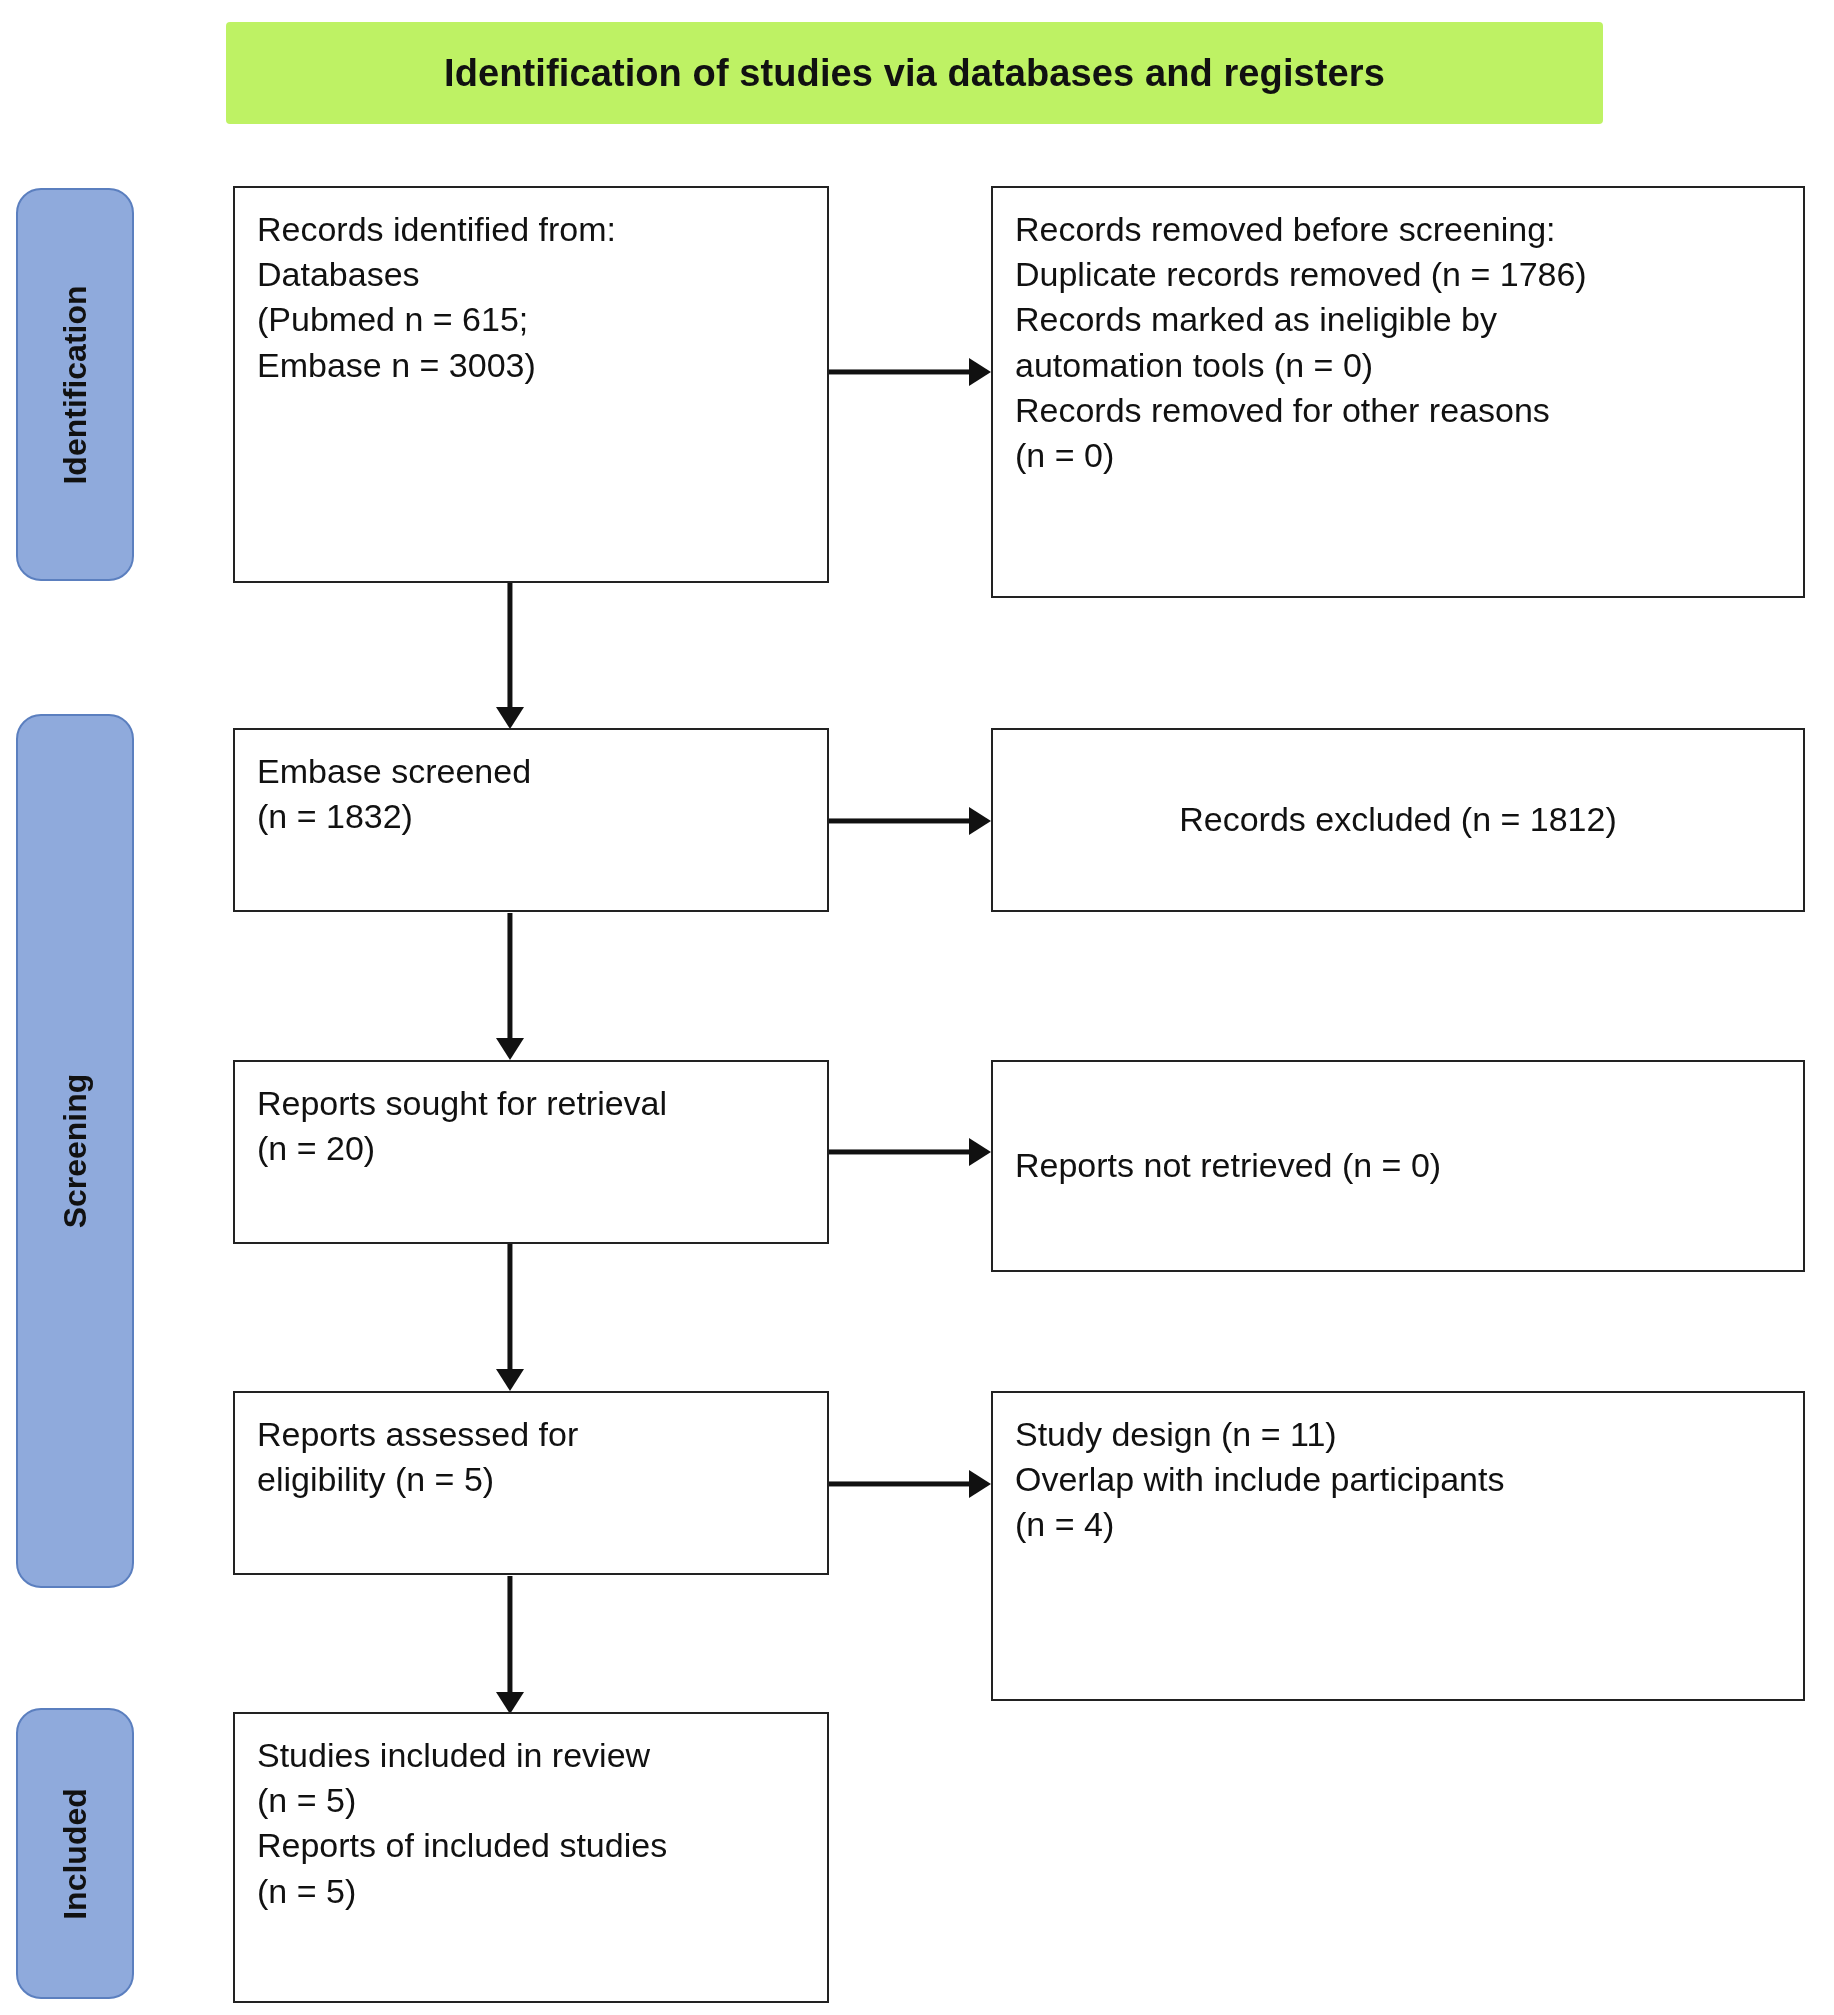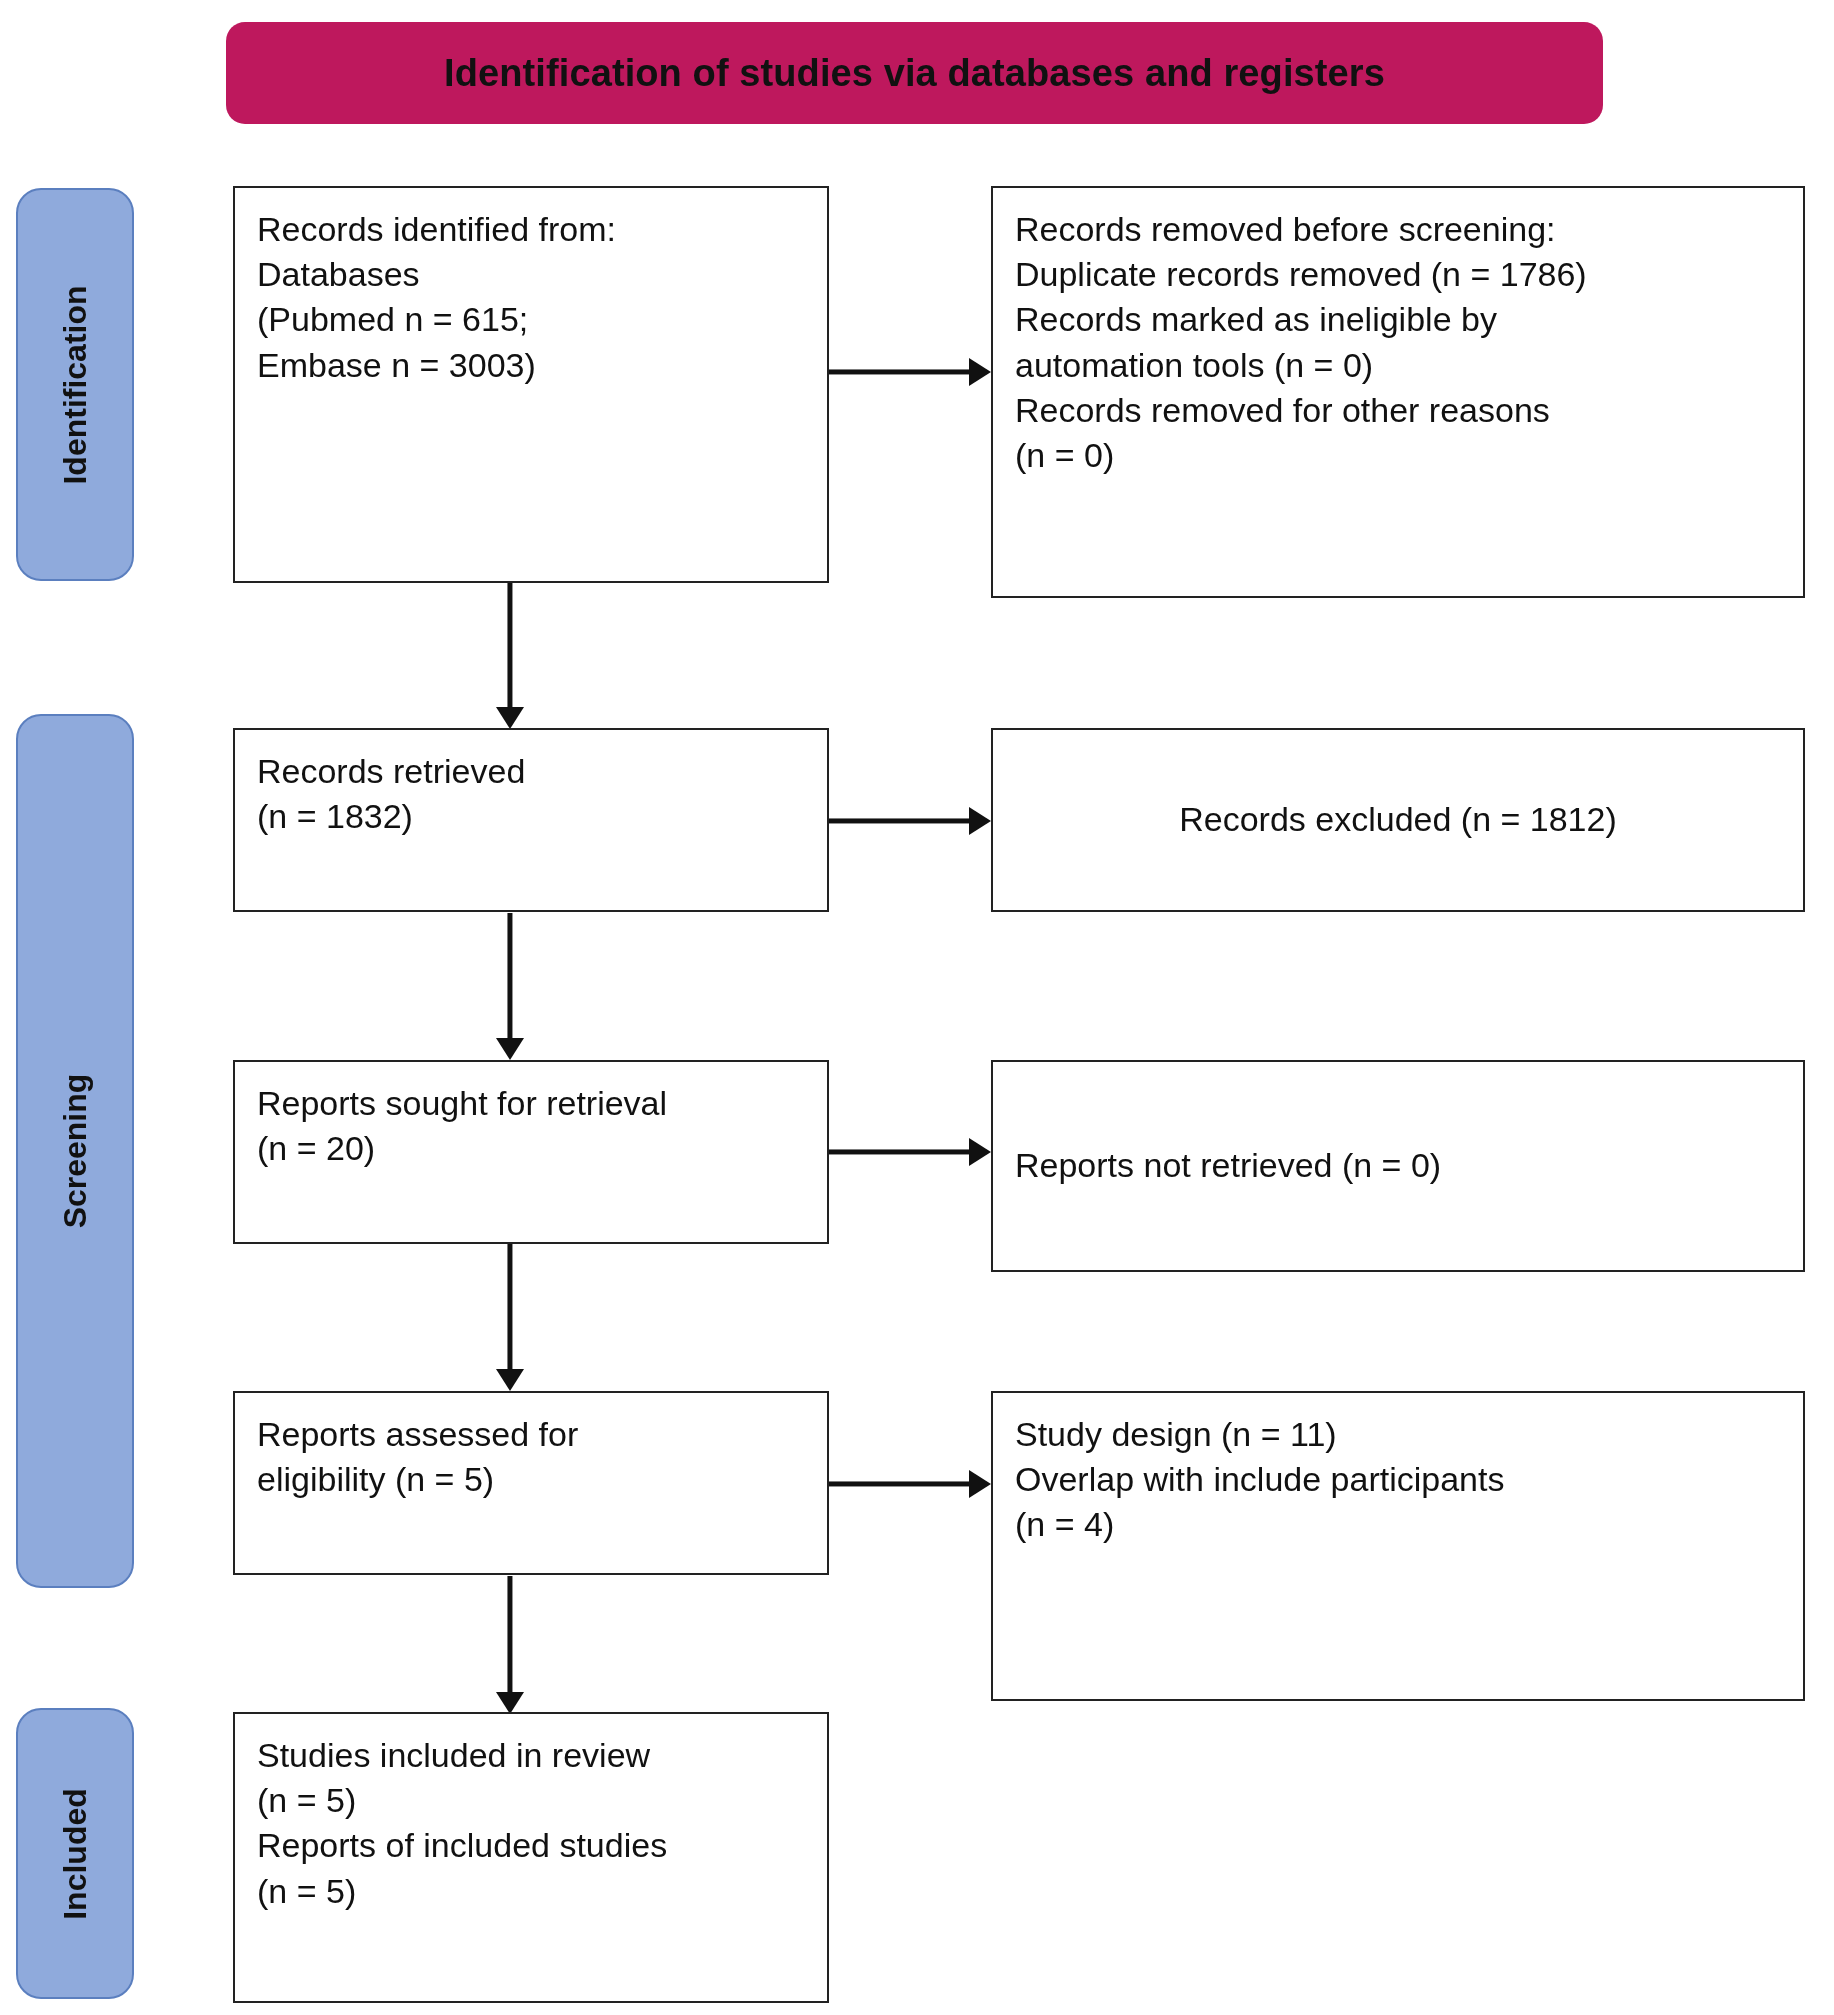--- a/index.html
+++ b/index.html
@@ -17,22 +17,22 @@
     height: 2015px;
     background: #ffffff;
     overflow: hidden;
   }
   .header-banner {
     position: absolute;
     left: 226px;
     top: 22px;
     width: 1377px;
     height: 102px;
-    background: #be185d;
-    border-radius: 19px;
+    background: #bef264;
+    border-radius: 4px;
     display: flex;
     align-items: center;
     justify-content: center;
     box-sizing: border-box;
   }
   .header-banner .title {
     font-size: 38px;
     font-weight: bold;
     color: #111111;
     letter-spacing: 0.1px;
@@ -150,21 +150,21 @@
     <div class="shaft" style="width:142px;"></div>
     <div class="head"></div>
   </div>
 
   <div class="arrow-v" style="left:495px; top:583px; width:29px; height:146px;">
     <div class="shaft" style="height:127px;"></div>
     <div class="head"></div>
   </div>
 
   <div class="box" style="left:233px; top:728px; width:596px; height:184px;">
-    <div class="line">Records retrieved</div>
+    <div class="line">Embase screened</div>
     <div class="line">(n = 1832)</div>
   </div>
 
   <div class="box" style="left:991px; top:728px; width:814px; height:184px; display:flex; align-items:center;justify-content:center;">
     <div class="line">Records excluded (n = 1812)</div>
   </div>
 
   <div class="arrow-h" style="left:829px; top:806px; width:162px; height:29px;">
     <div class="shaft" style="width:142px;"></div>
     <div class="head"></div>

